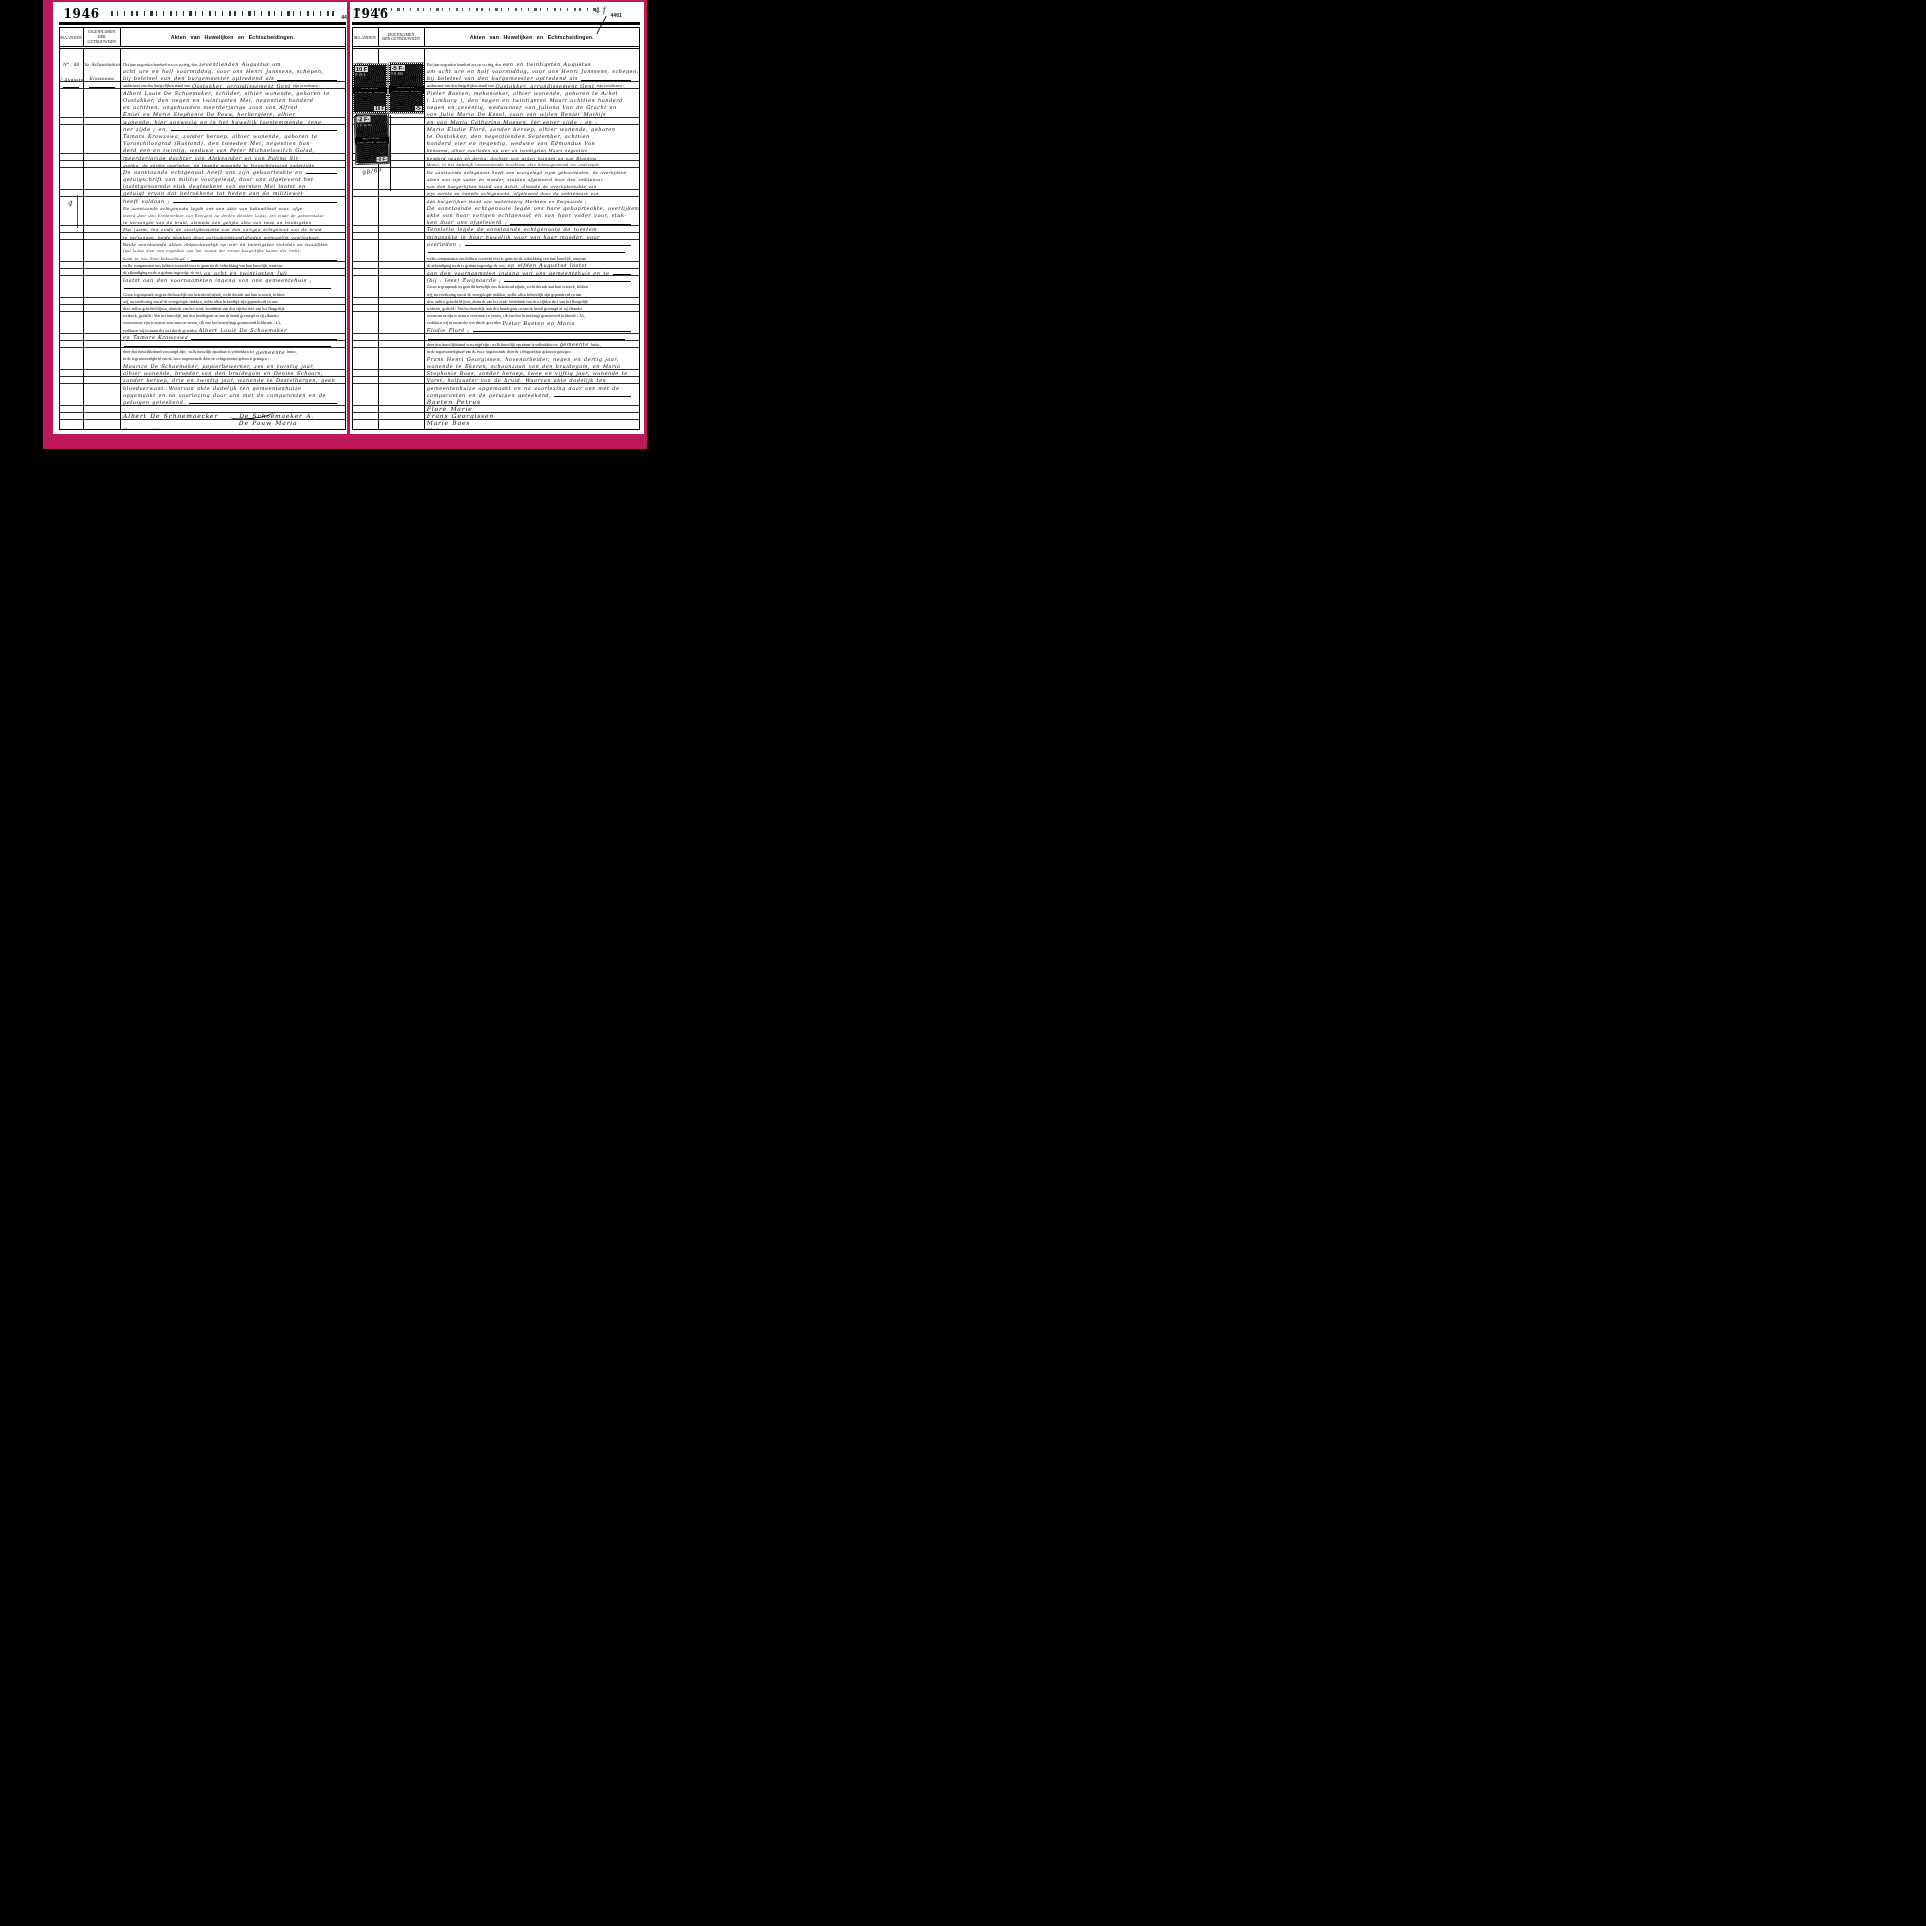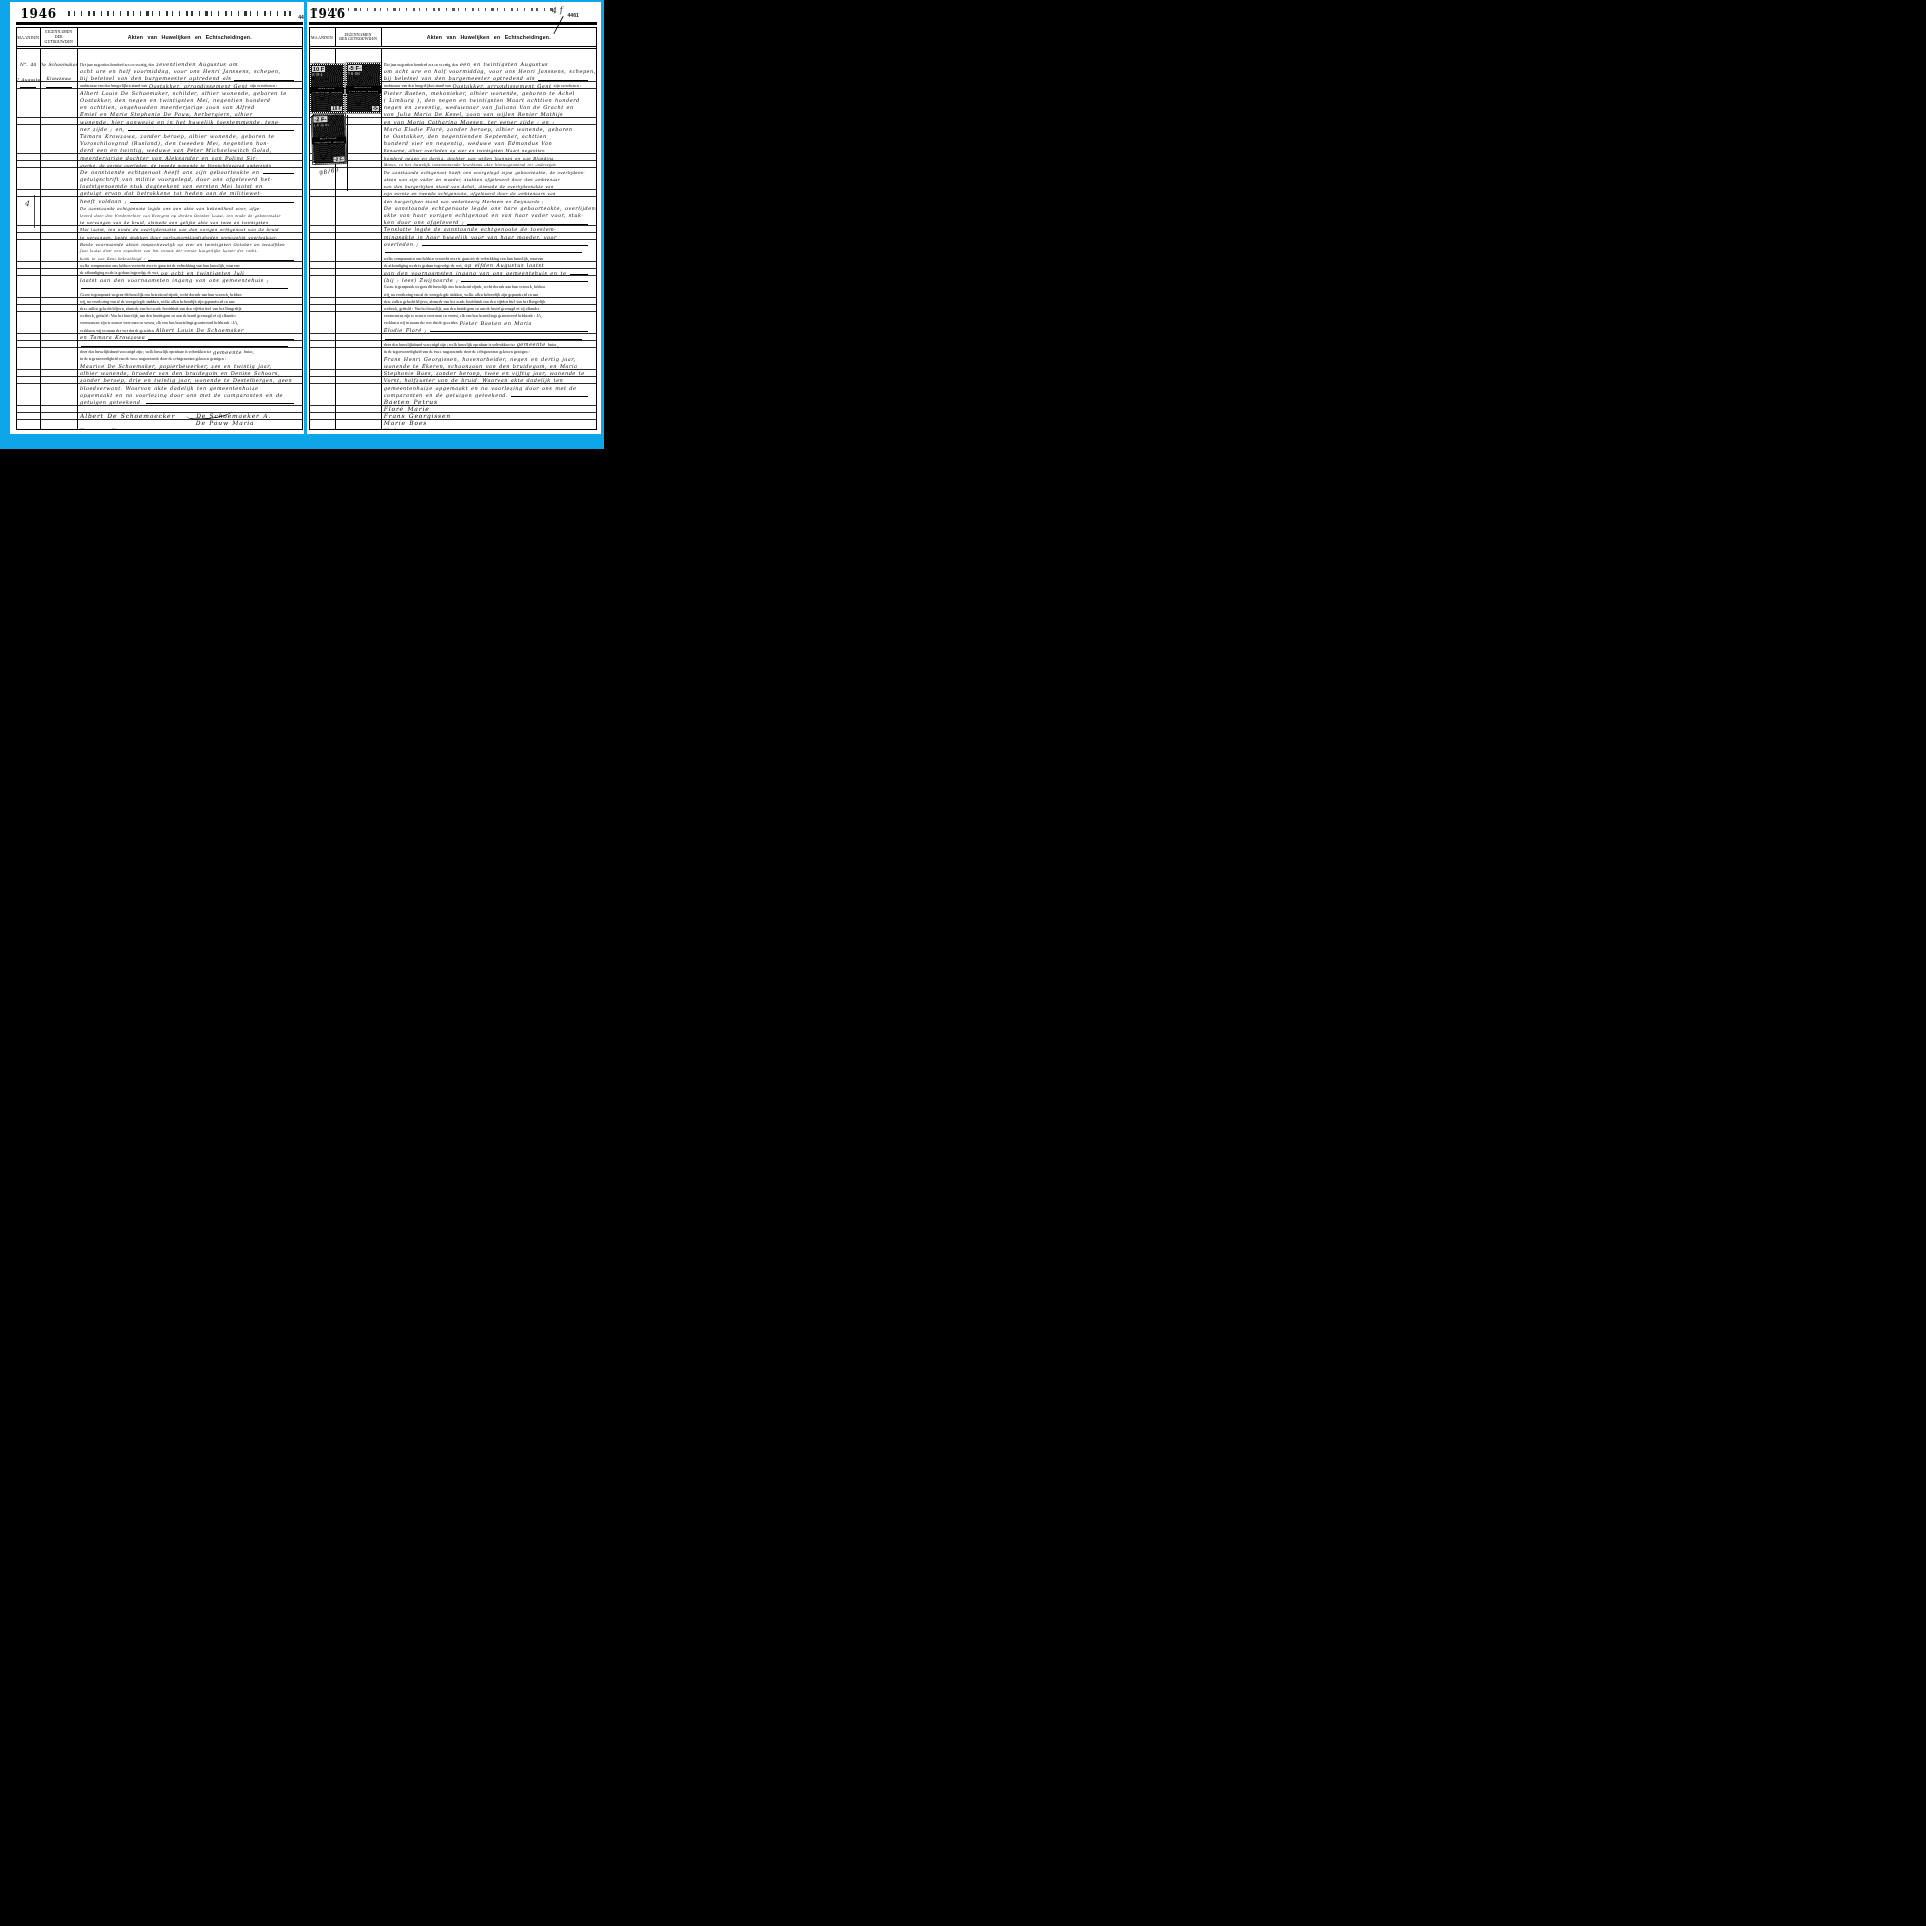--- a/index.html
+++ b/index.html
@@ -1,17 +1,17 @@
 <!DOCTYPE html>
 <html style="font-size:6.2px"><head>
 <meta charset="utf-8">
 <style>
   html,body { margin:0; padding:0; background:#000; }
-  .canvas { position:relative; width:604px; height:449px; background:#0ea5e9; overflow:hidden;
-            font-family:"Liberation Serif", serif; }
+  .canvas { position:relative; width:604px; height:449px; background:#be185d; overflow:hidden;
+            font-family:"Liberation Serif", serif;margin-left:43px; }
   .page { position:absolute; top:2.3px; height:432px; background:#fff; overflow:hidden; }
   .page.left  { left:10.4px;  width:294px; }
   .page.right { left:307px; width:294px; }
 
   .year { position:absolute; top:4.6px; font-family:"DejaVu Serif", serif; font-weight:bold;
           font-size:12px; letter-spacing:0.8px; color:#050505; transform:scaleY(1.08); }
   .page.left  .year { left:10px; }
   .page.right .year { left:2.3px; }
 
   .topbar { position:absolute; top:19.6px; height:3.5px; background:#000; }

